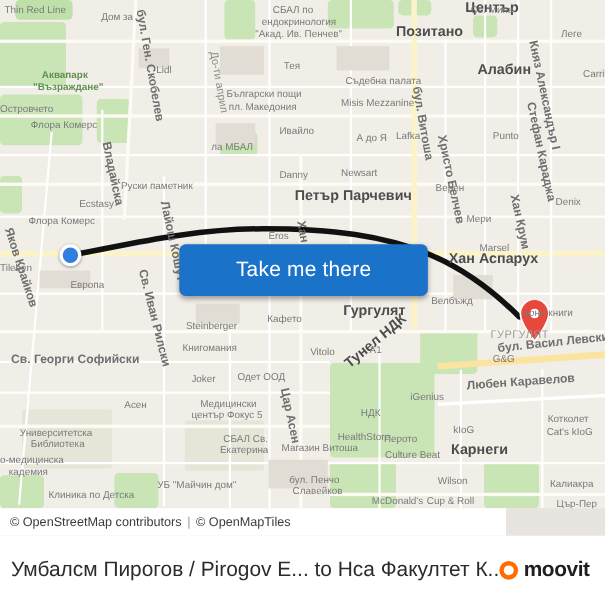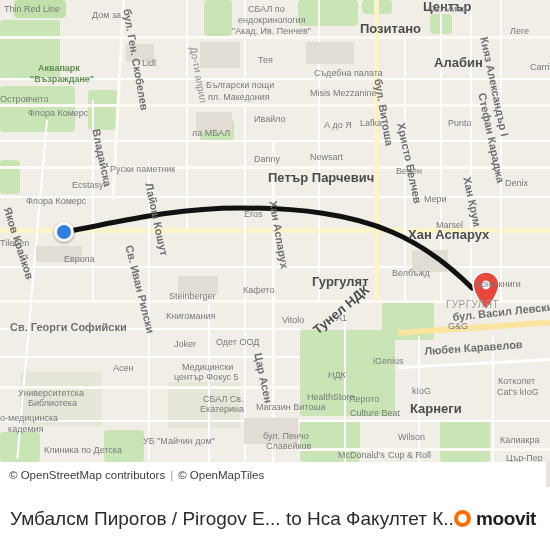--- a/index.html
+++ b/index.html
@@ -59,21 +59,21 @@
     position:absolute; left:163px; top:222px; width:226px; height:47px;
     background:#1a73c8; color:#ffffff; border:none; border-radius:6px;
     font-family:"Liberation Sans", sans-serif;
     font-size:19px; letter-spacing:.2px;
     box-shadow:0 2px 5px rgba(0,0,0,.35);
     cursor:pointer;
   }
 
   
   #attribution {
-    position:absolute; left:0; top:462px; width:546px; height:25px;
+    position:absolute; left:0; top:462px; width:460px; height:25px;
     background:#ffffff; color:#3c3c3c; font-size:11.5px;
     display:flex; align-items:center; padding-left:9px; box-sizing:border-box;
   }
   #attribution a { color:#3c3c3c; text-decoration:none; }
   #attribution .sep { margin:0 5px; color:#9a9a9a; }
 
   
   #bottombar {
     position:absolute; left:0; top:487px; width:550px; height:63px;
     background:#ffffff; display:flex; align-items:center;
@@ -275,20 +275,21 @@
     <div class="lbl poi" style="left:263px;top:431px;">бул. Пенчо</div>
     <div class="lbl poi" style="left:266px;top:441px;">Славейков</div>
     <div class="lbl poi" style="left:44px;top:445px;">Клиника по Детска</div>
     <div class="lbl poi" style="left:398px;top:432px;">Wilson</div>
     <div class="lbl poi" style="left:388px;top:450px;">Cup &amp; Roll</div>
     <div class="lbl poi" style="left:338px;top:450px;">McDonald's</div>
     <div class="lbl poi" style="left:500px;top:435px;">Калиакра</div>
     <div class="lbl poi" style="left:506px;top:453px;">Цър-Пер</div>
     <div class="lbl" style="left:446px;top:300px;font-size:10px;color:#9a9a9a;letter-spacing:.4px;">ГУРГУЛЯТ</div>
 
+    <button id="take-me-there">Take me there</button>
 
   </div>
 
   <div id="attribution">
     <a href="#">© OpenStreetMap contributors</a>
     <span class="sep">|</span>
     <a href="#">© OpenMapTiles</a>
   </div>
 
   <div id="bottombar">

